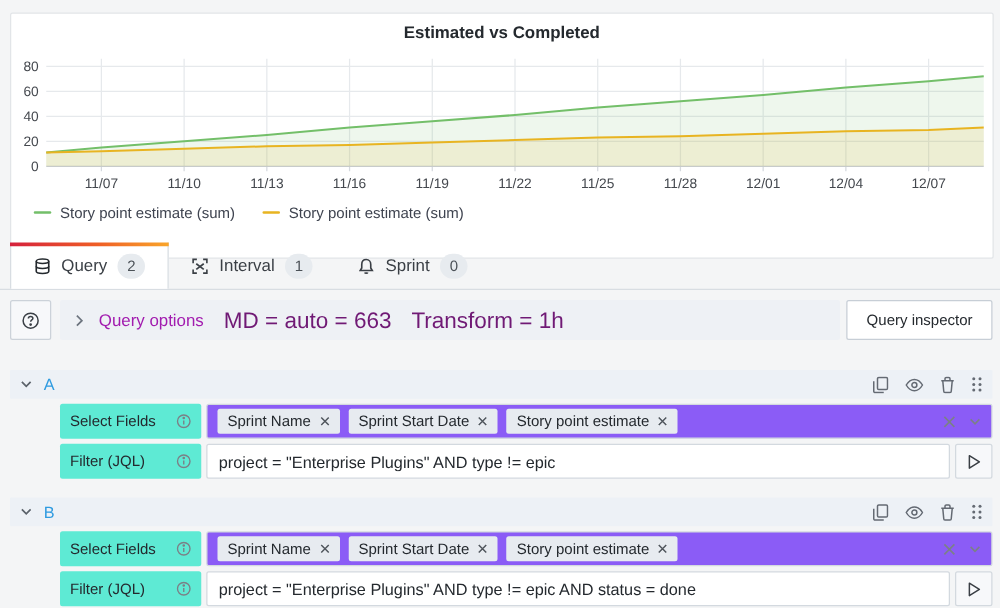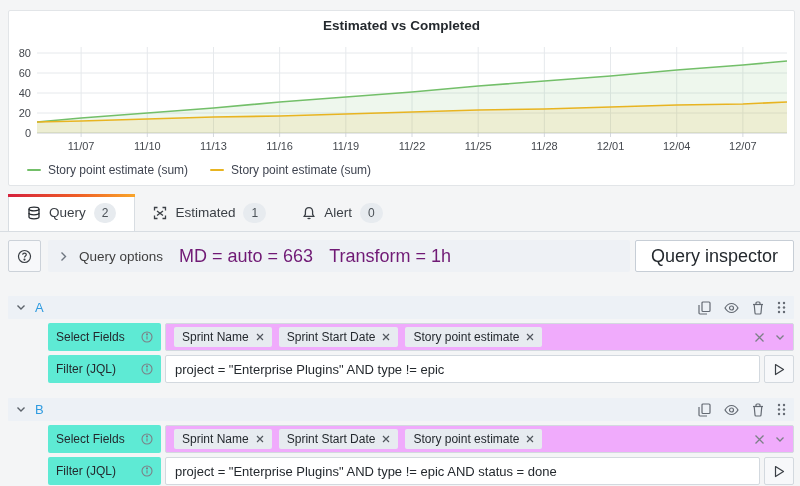--- a/index.html
+++ b/index.html
@@ -8,21 +8,21 @@
     font-family: "Liberation Sans", sans-serif;
     background: #f4f5f6;
     color: #24292e;
     position: relative;
     font-size: 13px;
   }
   svg { display: block; }
 
   
   .panel {
-    position: absolute; left: 8px; top: 10px; width: 787px; height: 176px;
+    position: absolute; left: 8px; top: 10px; width: 787px; height: 197px;
     background: #ffffff; border: 1px solid #e2e5e8; border-radius: 2px;
   }
   .panel-title {
     text-align: center; font-weight: bold; font-size: 13.5px; color: #24292e;
     padding-top: 7px; height: 27px;
   }
   .chart-wrap { position: absolute; left: 4px; top: 30px; width: 778px; height: 122px; }
   .legend-row {
     position: absolute; left: 18px; top: 152px; display: flex; gap: 22px; align-items: center;
   }
@@ -66,45 +66,45 @@
   .ds-picker .grow { flex: 1; font-size: 13.5px; }
   .help-btn {
     width: 33px; background: #f7f8fa; border: 1px solid #ccd2d9; border-radius: 2px;
     display: flex; align-items: center; justify-content: center; cursor: pointer;
   }
   .qopts {
     flex: 1; background: #eef1f5; border-radius: 2px; display: flex; align-items: center;
     gap: 16px; padding: 0 12px; margin-left: 2px;
   }
   .qopts-toggle { display: flex; align-items: center; gap: 12px; cursor: pointer; }
-  .qopts-label { color: #404040; font-size: 13.5px; font-weight: 500; }
+  .qopts-label { color: #a21caf; font-size: 13.5px; font-weight: 500; }
   .qopts-meta { color: #701a75; font-size: 18px; }
   .inspector-btn {
     background: #ffffff; border: 1px solid #c7ced6; border-radius: 2px;
-    padding: 0 15px; font-size: 18px; font-weight: 500; color: #24292e; cursor: pointer;
+    padding: 0 15px; font-size: 12px; font-weight: 500; color: #24292e; cursor: pointer;
     font-family: "Liberation Sans", sans-serif;
   }
 
   
   .q-header {
     position: absolute; left: 8px; width: 786px; height: 23px; background: #edf1f6;
     display: flex; align-items: center; padding: 0 8px; gap: 9px; border-radius: 1px;
   }
   .q-ref { color: #2f9be0; font-size: 13px; font-weight: 500; }
   .q-actions { margin-left: auto; display: flex; align-items: center; gap: 13px; color: #646a73; }
   .q-actions .act { display: inline-flex; cursor: pointer; }
 
   .q-row { position: absolute; left: 48px; width: 746px; height: 28px; display: flex; gap: 4px; }
   .q-label {
     width: 113px; background: #5eead4; border-radius: 2px; display: flex; align-items: center;
     padding: 0 8px; font-size: 12px; font-weight: 500; color: #24292e; gap: 6px;
   }
   .q-label .lbl { flex: 1; }
   .field-box {
-    flex: 1; background: #f0abfc; border: 1px solid #d3d9df; border-radius: 2px;
+    flex: 1; background: #8b5cf6; border: 1px solid #d3d9df; border-radius: 2px;
     display: flex; align-items: center; gap: 7px; padding: 0 8px; cursor: pointer;
   }
   .chip {
     background: #e7ebf0; border-radius: 2px; padding: 3px 8px; font-size: 12px;
     display: flex; align-items: center; gap: 7px; color: #24292e; white-space: nowrap;
   }
   .chip .x { display: inline-flex; cursor: pointer; color: #51575e; }
   .field-right { margin-left: auto; display: flex; align-items: center; gap: 10px; color: #7b8087; }
   .jql-input {
     flex: 1; border: 1px solid #d3d9df; border-radius: 2px; padding: 0 9px;
@@ -201,31 +201,31 @@
     <span class="tab-icon icon">
       <svg width="14" height="14" viewBox="0 0 14 14" fill="none" stroke="#3a3f45" stroke-width="1.3">
         <path d="M1.5 4.5 V1.5 H4.5"></path>
           <path d="M9.5 1.5 H12.5 V4.5"></path>
         <path d="M12.5 9.5 V12.5 H9.5"></path>
           <path d="M4.5 12.5 H1.5 V9.5"></path>
         <path d="M4 5 L10 9.5"></path>
           <path d="M10 5 L4 9.5"></path>
       </svg>
     </span>
-    <span>Estimated</span>
+    <span>Interval</span>
     <span class="tab-badge">1</span>
   </div>
   <div class="tab">
     <span class="tab-icon icon">
       <svg width="14" height="14" viewBox="0 0 14 14" fill="none" stroke="#3a3f45" stroke-width="1.3">
         <path d="M7 1.6 C4.8 1.6 3.4 3.3 3.4 5.6 V8.4 L2.2 10.4 H11.8 L10.6 8.4 V5.6 C10.6 3.3 9.2 1.6 7 1.6 Z"></path>
         <path d="M5.8 12 C6 12.7 8 12.7 8.2 12"></path>
       </svg>
     </span>
-    <span>Alert</span>
+    <span>Sprint</span>
     <span class="tab-badge">0</span>
   </div>
 </div>
 
 <div class="toolbar">
   <div class="help-btn">
     <span class="icon">
       <svg width="15" height="15" viewBox="0 0 15 15" fill="none" stroke="#3a3f45" stroke-width="1.2">
         <circle cx="7.5" cy="7.5" r="6"></circle>
         <path d="M5.7 5.8 C5.7 4.7 6.5 4.1 7.5 4.1 C8.5 4.1 9.3 4.7 9.3 5.7 C9.3 6.9 7.5 7 7.5 8.4"></path>

